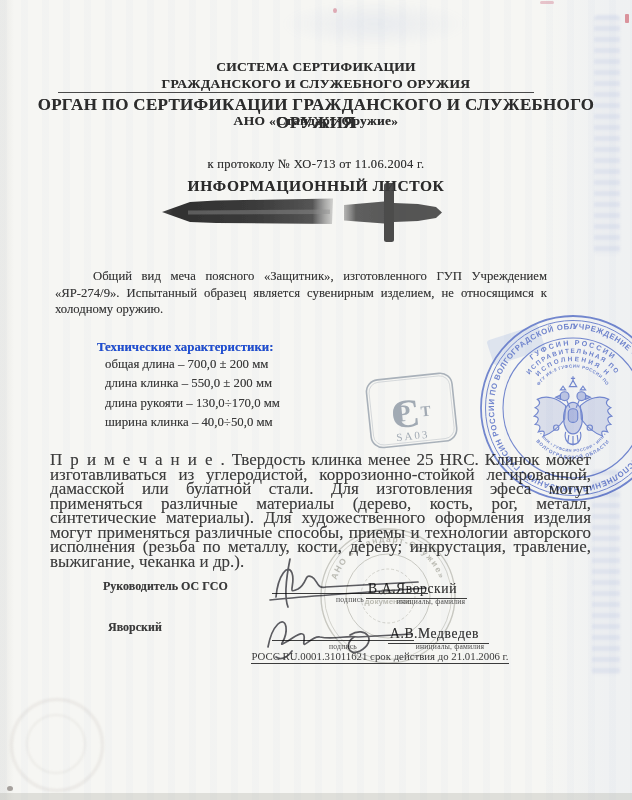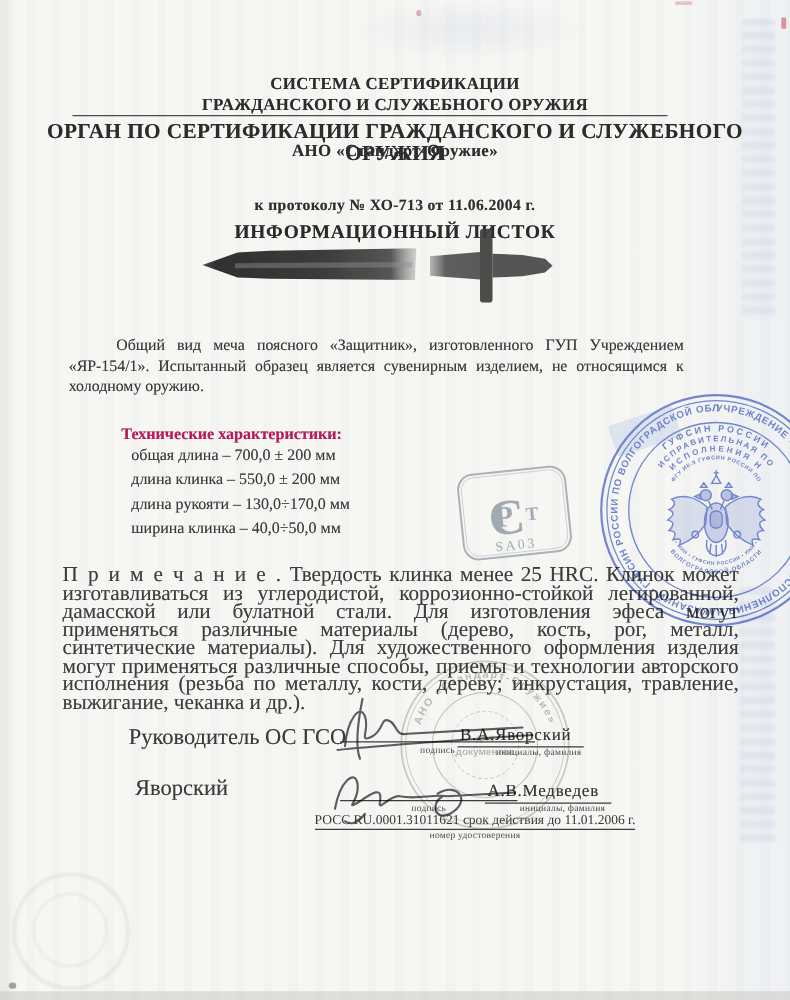--- a/index.html
+++ b/index.html
@@ -9,29 +9,29 @@
   .page::before{content:"";position:absolute;inset:0;pointer-events:none;
         background:repeating-linear-gradient(90deg, rgba(170,185,215,.05) 0 7px, rgba(255,255,255,0) 7px 21px),
         linear-gradient(90deg, rgba(200,200,195,.20) 0 5px, rgba(255,255,255,0) 14px),
         linear-gradient(270deg, rgba(190,205,235,.12) 0 26px, rgba(255,255,255,0) 90px);}
   .abs{position:absolute;}
   .ctr{left:0;width:632px;text-align:center;}
   .hline{font-weight:bold;color:#2c2c2c;font-size:13.5px;letter-spacing:.3px;line-height:18px;
          text-shadow:0 0 .5px rgba(60,60,60,.55);}
   .hrule{position:absolute;left:58px;top:92px;width:476px;height:1.4px;background:#4a4a4a;}
   .title{font-weight:bold;font-size:15.5px;letter-spacing:.6px;color:#2a2a2a;text-shadow:0 0 .5px rgba(60,60,60,.55);margin-top:39px;}
-  .subtitle{font-weight:bold;font-size:12.5px;letter-spacing:.3px;color:#2e2e2e;text-shadow:0 0 .4px rgba(60,60,60,.5);}
+  .subtitle{font-weight:normal;font-size:12.5px;letter-spacing:.3px;color:#2e2e2e;text-shadow:0 0 .4px rgba(60,60,60,.5);}
   .body-text{font-size:12.7px;line-height:16.6px;text-align:justify;color:#383838;
          text-shadow:0 0 .5px rgba(70,70,70,.5);}
   .indent{text-indent:38px;}
-  .specs-h{font-weight:bold;font-size:12.9px;color:#be185d;text-shadow:0 0 .5px rgba(60,60,60,.5);}
+  .specs-h{font-weight:bold;font-size:12.9px;color:#1d4ed8;text-shadow:0 0 .5px rgba(60,60,60,.5);}
   .spec-item{font-size:12.8px;line-height:19.3px;color:#3a3a3a;margin-left:8px;text-shadow:0 0 .4px rgba(70,70,70,.5);}
   .note-text{font-size:17px;line-height:14.5px;text-align:justify;color:#3d3d3d;text-shadow:0 0 .4px rgba(70,70,70,.45);}
   .note-label{letter-spacing:1px;}
-  .role{font-size:18px;color:#3a3a3a;text-shadow:0 0 .4px rgba(70,70,70,.5);}
+  .role{font-size:12px;color:#3a3a3a;text-shadow:0 0 .4px rgba(70,70,70,.5);font-weight:bold;}
   .sig-line{border-bottom:1.2px solid #3c3c3c;}
   .cap{font-size:7.6px;color:#4a4a4a;text-align:center;letter-spacing:.2px;}
   .name{font-size:13.6px;color:#343434;letter-spacing:.6px;border-bottom:1.2px solid #3c3c3c;
         padding:0 10px 1px 2px;display:inline-block;text-shadow:0 0 .4px rgba(70,70,70,.5);}
   .cert{font-size:10.8px;color:#383838;text-align:center;}
   .cert span{border-bottom:1px solid #3c3c3c;padding-bottom:1px;}
   svg{position:absolute;overflow:visible;}
   .stamp-blue{mix-blend-mode:multiply;opacity:.85;}
   .stamp-gray{mix-blend-mode:multiply;opacity:.75;}
   .sig-svg{mix-blend-mode:multiply;}
@@ -87,21 +87,21 @@
     </defs>
     <g filter="url(#swBlur)">
       <path d="M16,31 L44,21 L70,19.5 L187,17.5 L186,43 L70,42 L44,41 Z" fill="url(#bladeG)"></path>
       <path d="M42,29.5 L184,28.5 L184,33 L42,33.5 Z" fill="#909090" opacity="0.45"></path>
       <path d="M198,24 L238,20.5 L238,42.5 L198,39.5 Z" fill="url(#hiltG)" opacity="0.85"></path>
       <rect x="238" y="2" width="10" height="59" rx="2.5" fill="#3d3d3d" opacity="0.92"></rect>
       <path d="M248,22 L272,23 L290,26 L296,31.5 L290,37 L272,40 L248,41 Z" fill="#434343" opacity="0.9"></path>
     </g>
   </svg>
 
-  <div class="abs body-text indent" style="left:55px;top:268px;width:492px;">Общий вид меча поясного «Защитник», изготовленного ГУП Учреждением «ЯР-154/1». Испытанный образец является сувенирным изделием, не относящимся к холодному оружию.</div>
+  <div class="abs body-text indent" style="left:55px;top:268px;width:492px;">Общий вид меча поясного «Защитник», изготовленного ГУП Учреждением «ЯР-274/9». Испытанный образец является сувенирным изделием, не относящимся к холодному оружию.</div>
 
   <div class="abs" style="left:97px;top:340px;width:280px;">
     <div class="specs-h">Технические характеристики:</div>
     <div class="spec-item">общая длина – 700,0 ± 200 мм</div>
     <div class="spec-item">длина клинка – 550,0 ± 200 мм</div>
     <div class="spec-item">длина рукояти – 130,0÷170,0 мм</div>
     <div class="spec-item">ширина клинка – 40,0÷50,0 мм</div>
   </div>
 
   <svg style="left:364px;top:372px;width:104px;height:84px;transform:rotate(-6deg);" viewBox="0 0 104 84">
@@ -226,17 +226,16 @@
         <path d="M0,-32 v-4 M-2,-34 h4"></path>
         <rect x="-4.5" y="-5" width="9" height="13" rx="4" fill="rgba(79,107,206,.30)"></rect>
         <path d="M-7,17 C-9,25 -4,29 0,29 C4,29 9,25 7,17 M-4,20 L-5,28 M4,20 L5,28 M0,21 L0,30"></path>
         <circle cx="-16" cy="13" r="2.5"></circle>
           <circle cx="16" cy="13" r="2.5"></circle>
       </g>
     </g>
   </svg>
 
   <div class="abs cert" style="left:240px;top:650px;width:280px;">
-    <span>РОСС RU.0001.31011621 срок действия до 11.01.2006 г.</span>
-  </div>
-  <div class="abs cap" style="left:240px;top:663px;width:280px;">номер удостоверения</div>
+    <span>РОСС RU.0001.31011621 срок действия до 21.01.2006 г.</span>
+  </div>
 
 </div>
 
 </body></html>

